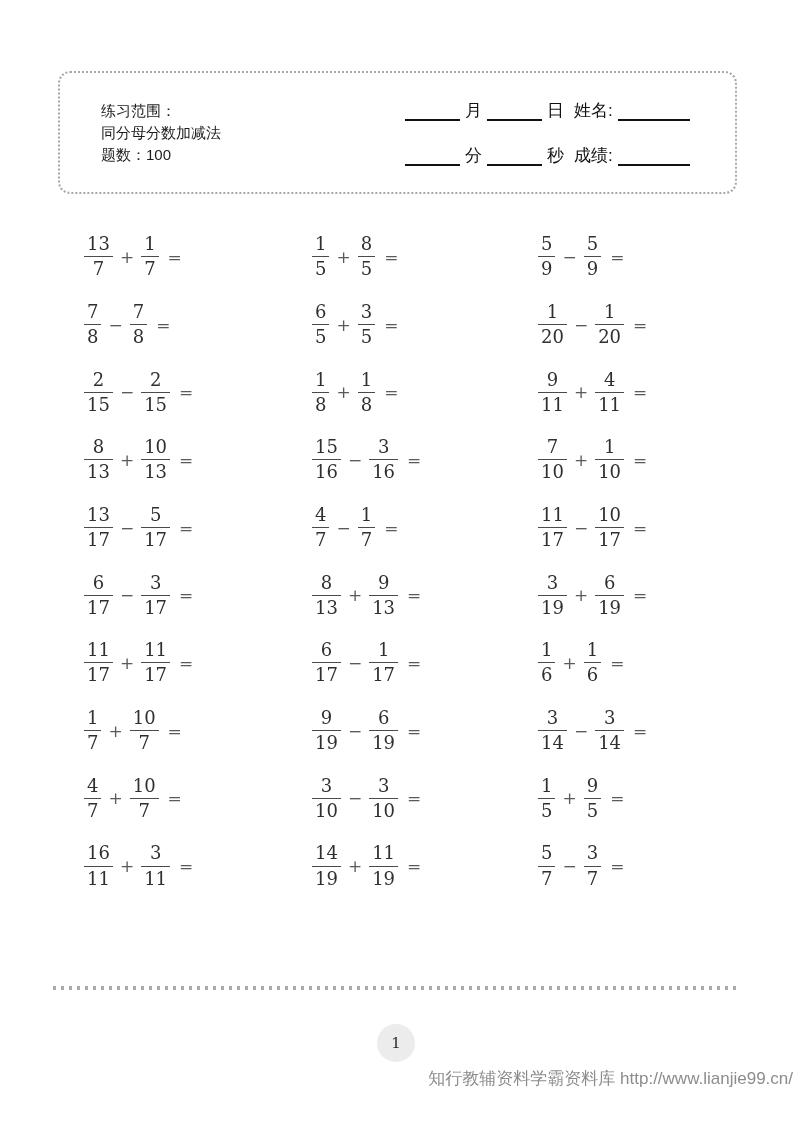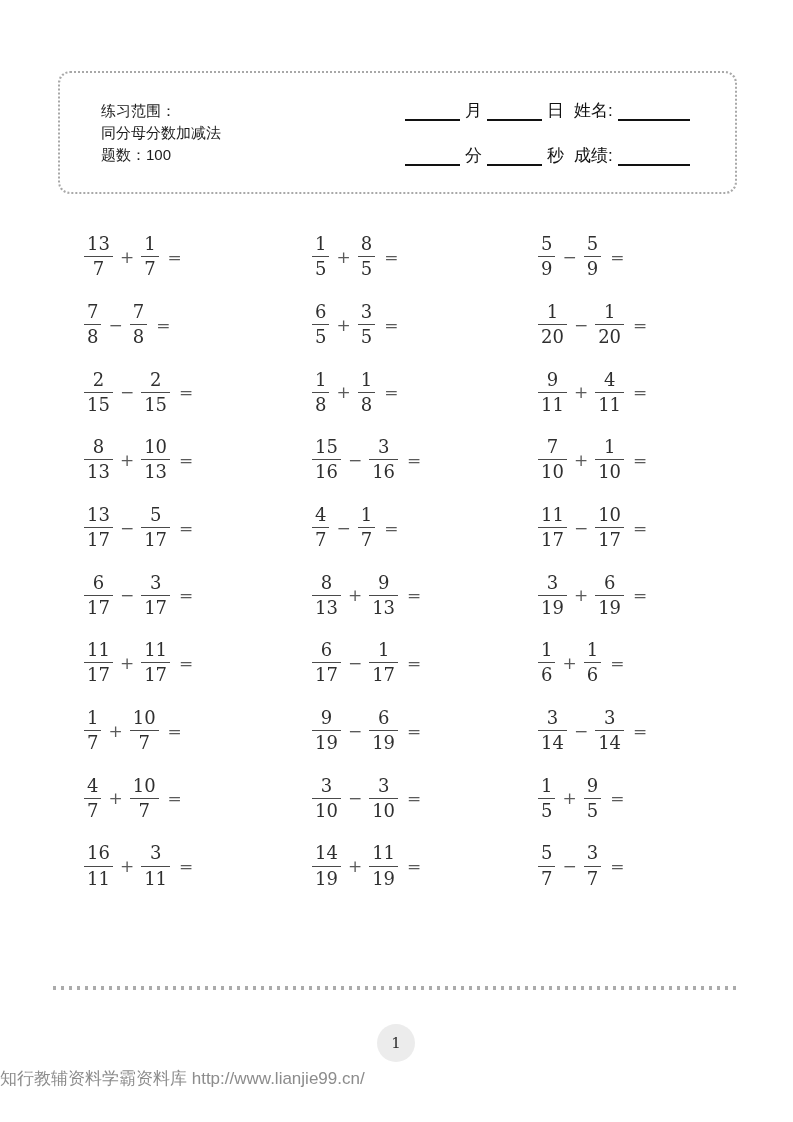--- a/index.html
+++ b/index.html
@@ -67,21 +67,21 @@
   .page-badge {
     position:absolute; left:377px; top:1024px;
     width:38px; height:38px; border-radius:50%;
     background:#ececec;
     display:flex; align-items:center; justify-content:center;
     font-family:"DejaVu Serif","Liberation Serif",serif;
     font-size:15px; color:#2b2b2b;
   }
   .site-line {
     position:absolute; left:0; top:1067px; width:100%;
-    text-align:left;
+    text-align:right;
     font-size:17px; color:#8c8c8c;
   }
 </style>
 </head>
 <body>
 
 <div>
 
   <div class="header-box">
     <div class="header-left">

